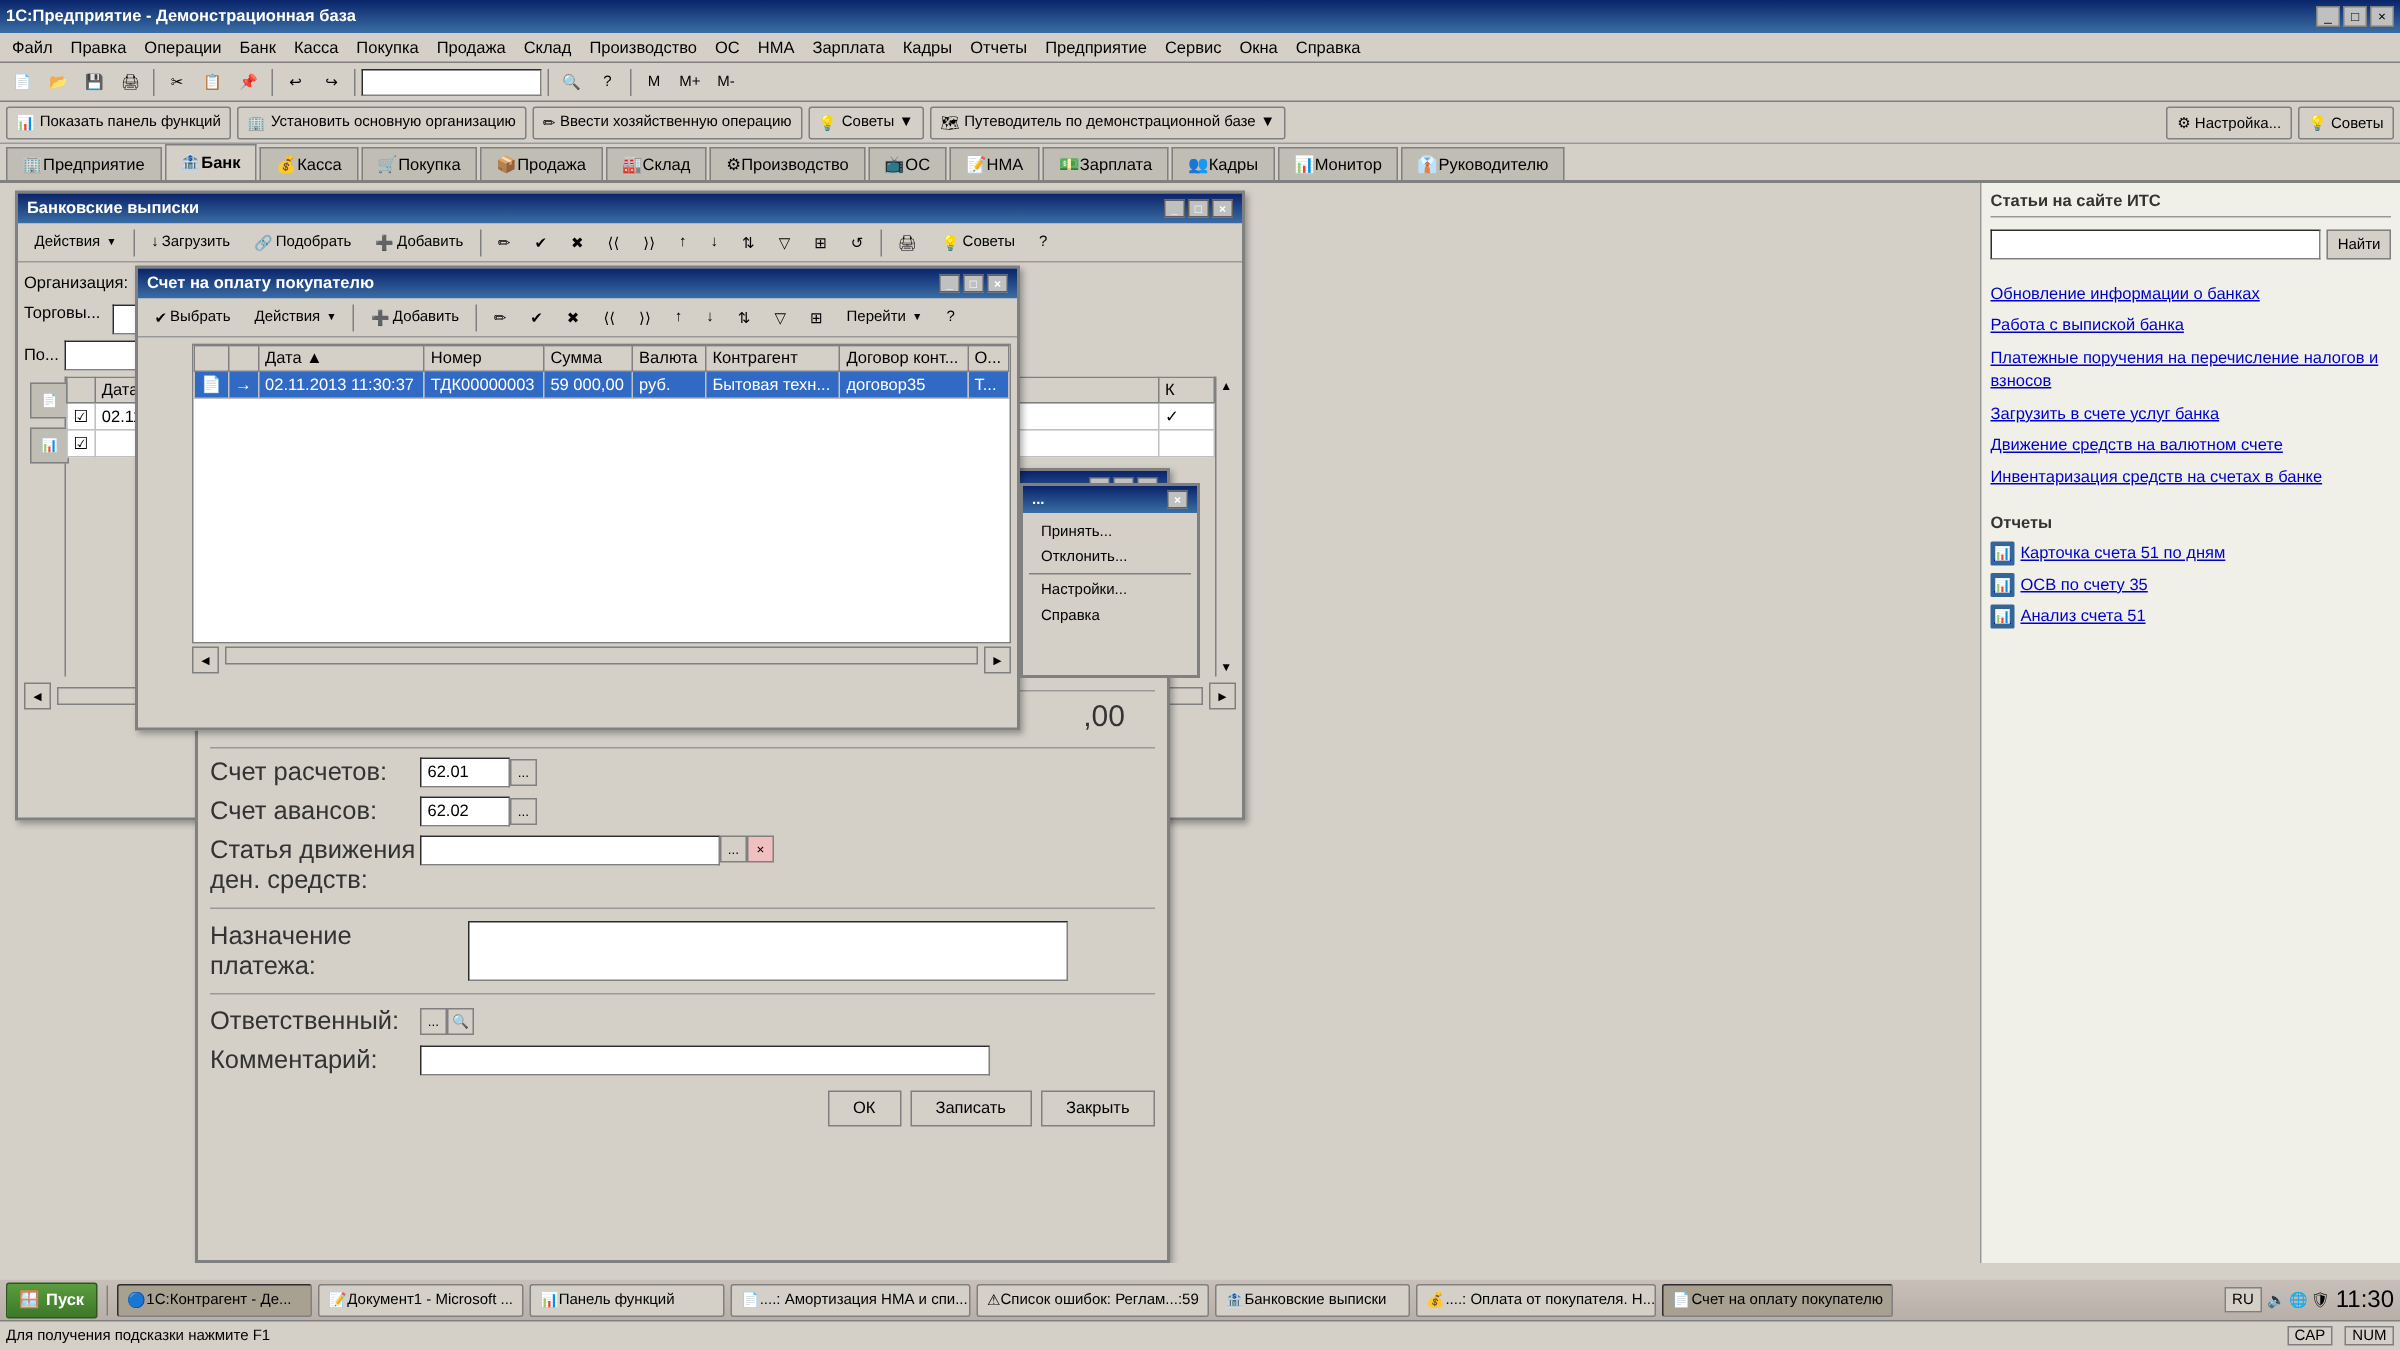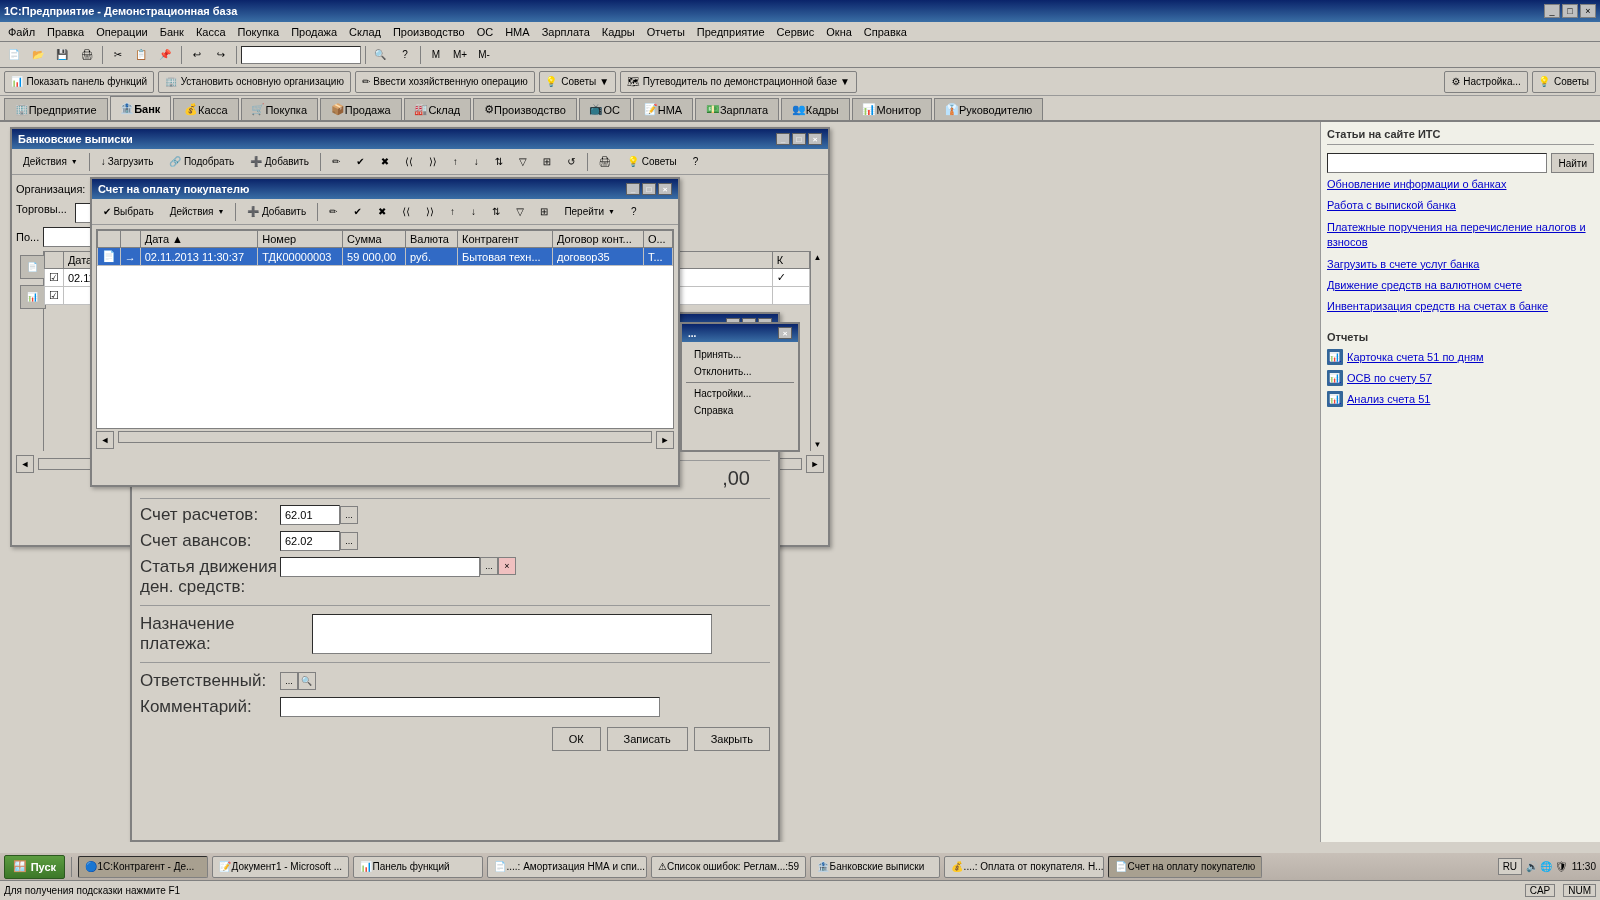--- a/index.html
+++ b/index.html
@@ -32,21 +32,21 @@
 
     
     .main { display: flex; height: calc(900px - 22px - 20px - 26px - 28px - 26px - 30px - 28px); background: #d4d0c8; }
 
     
     .content { flex: 1; background: #d4d0c8; position: relative; overflow: hidden; }
 
     
     .right-panel { width: 280px; background: #f0f0e8; border-left: 1px solid #999; padding: 6px; overflow-y: auto; }
     .right-panel-title { font-size: 11px; font-weight: bold; color: #333; margin-bottom: 8px; border-bottom: 1px solid #999; padding-bottom: 4px; }
-    .right-search { display: flex; gap: 4px; margin-bottom: 4px; }
+    .right-search { display: flex; gap: 4px; margin-bottom: 16px; }
     .right-search input { flex: 1; height: 20px; border: 1px inset #808080; padding: 0 2px; font-size: 10px; }
     .right-search button { height: 20px; padding: 0 6px; font-size: 10px; background: #d4d0c8; border: 1px solid #808080; cursor: pointer; }
     .right-link { color: #0000cc; text-decoration: underline; font-size: 11px; cursor: pointer; display: block; margin-bottom: 6px; line-height: 1.4; }
     .right-section { margin-top: 16px; }
     .right-section-title { font-size: 11px; font-weight: bold; color: #333; margin-bottom: 6px; }
 
     
     .window-panel { position: absolute; background: #d4d0c8; border: 2px solid #808080; box-shadow: 2px 2px 4px rgba(0,0,0,0.3); }
 
     
@@ -86,21 +86,21 @@
     .status-indicator { padding: 0 4px; border: 1px solid #808080; font-size: 10px; }
 
     
     .taskbar { position: fixed; bottom: 20px; left: 0; right: 0; height: 28px; background: linear-gradient(to bottom, #c8c0b8, #b8b0a8); border-top: 1px solid #d4d0c8; display: flex; align-items: center; padding: 0 4px; gap: 4px; }
     .taskbar-start { height: 24px; padding: 0 8px; background: linear-gradient(to bottom, #5c9c40, #3c7828); color: white; border: 1px solid #2c5820; border-radius: 2px; font-size: 11px; font-weight: bold; cursor: pointer; display: flex; align-items: center; gap: 4px; }
     .taskbar-item { height: 22px; min-width: 130px; max-width: 160px; background: #d4d0c8; border: 1px solid #808080; border-radius: 2px; padding: 0 6px; font-size: 10px; cursor: pointer; display: flex; align-items: center; overflow: hidden; white-space: nowrap; text-overflow: ellipsis; }
     .taskbar-item.active { background: #a8a090; border: 1px inset #808080; }
     .taskbar-sep { width: 1px; height: 20px; background: #808080; margin: 0 2px; }
     .taskbar-right { margin-left: auto; display: flex; align-items: center; gap: 4px; font-size: 10px; }
     .lang-indicator { border: 1px solid #808080; padding: 2px 4px; font-size: 10px; background: #d4d0c8; }
-    .time { font-size: 10px; }
+    .time { font-size: 16px; }
     .tray { display: flex; align-items: center; gap: 2px; }
 
     
     ::-webkit-scrollbar { width: 14px; height: 14px; }
     ::-webkit-scrollbar-track { background: #d4d0c8; }
     ::-webkit-scrollbar-thumb { background: #a0a090; border: 1px solid #808080; }
     .checkbox-cell { width: 16px; text-align: center; }
     .arrow-cell { width: 16px; text-align: center; color: #0000aa; font-weight: bold; }
 
     
@@ -334,21 +334,21 @@
         <div class="win-btn">↑</div>
         <div class="win-btn">↓</div>
         <div class="win-btn">⇅</div>
         <div class="win-btn">▽</div>
         <div class="win-btn">⊞</div>
         <div class="win-btn dropdown">
             <span>Перейти</span>
           </div>
         <div class="win-btn">?</div>
       </div>
-      <div style="padding:4px; flex:1;">
+      <div style="padding:4px; flex:1;margin-left:32px;">
         <div style="border:1px solid #808080; background:white; height:200px; overflow:auto;">
           <table class="data-table" style="width:100%;">
             <thead>
               <tr>
                 <th style="width:16px;"></th>
                 <th style="width:16px;"></th>
                 <th>Дата ▲</th>
                 <th>Номер</th>
                 <th>Сумма</th>
                 <th>Валюта</th>
@@ -495,21 +495,21 @@
     <a class="right-link">Движение средств на валютном счете</a>
     <a class="right-link">Инвентаризация средств на счетах в банке</a>
     <div class="right-section">
       <div class="right-section-title">Отчеты</div>
       <div class="report-link">
         <div class="report-icon">📊</div>
         <span>Карточка счета 51 по дням</span>
       </div>
       <div class="report-link">
         <div class="report-icon">📊</div>
-        <span>ОСВ по счету 57</span>
+        <span>ОСВ по счету 35</span>
       </div>
       <div class="report-link">
         <div class="report-icon">📊</div>
         <span>Анализ счета 51</span>
       </div>
     </div>
   </div>
 </div>
 
 <div class="taskbar">

